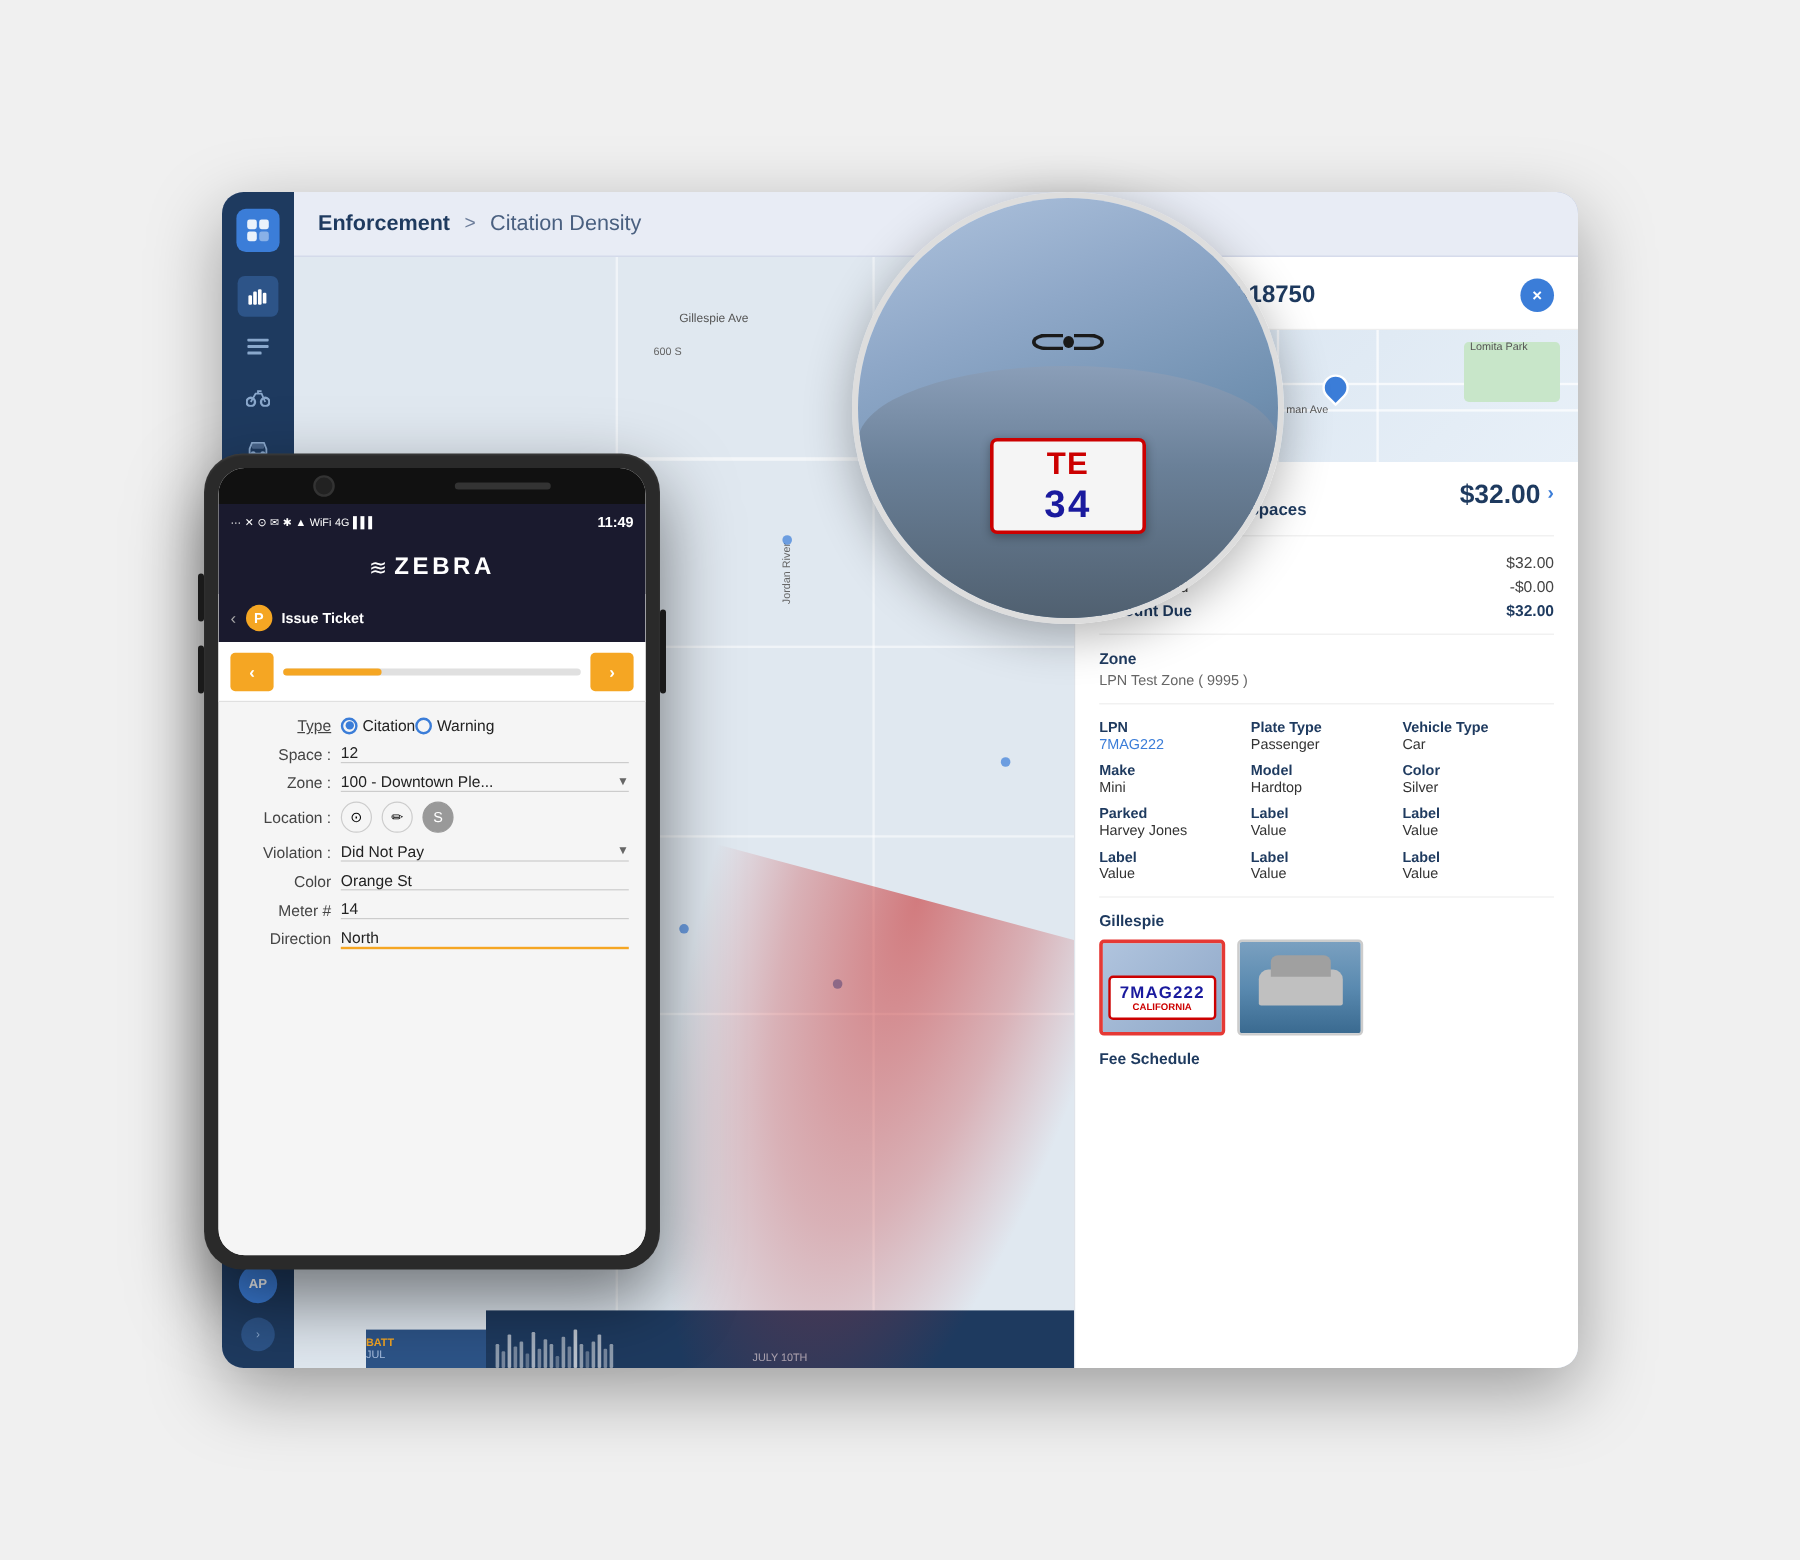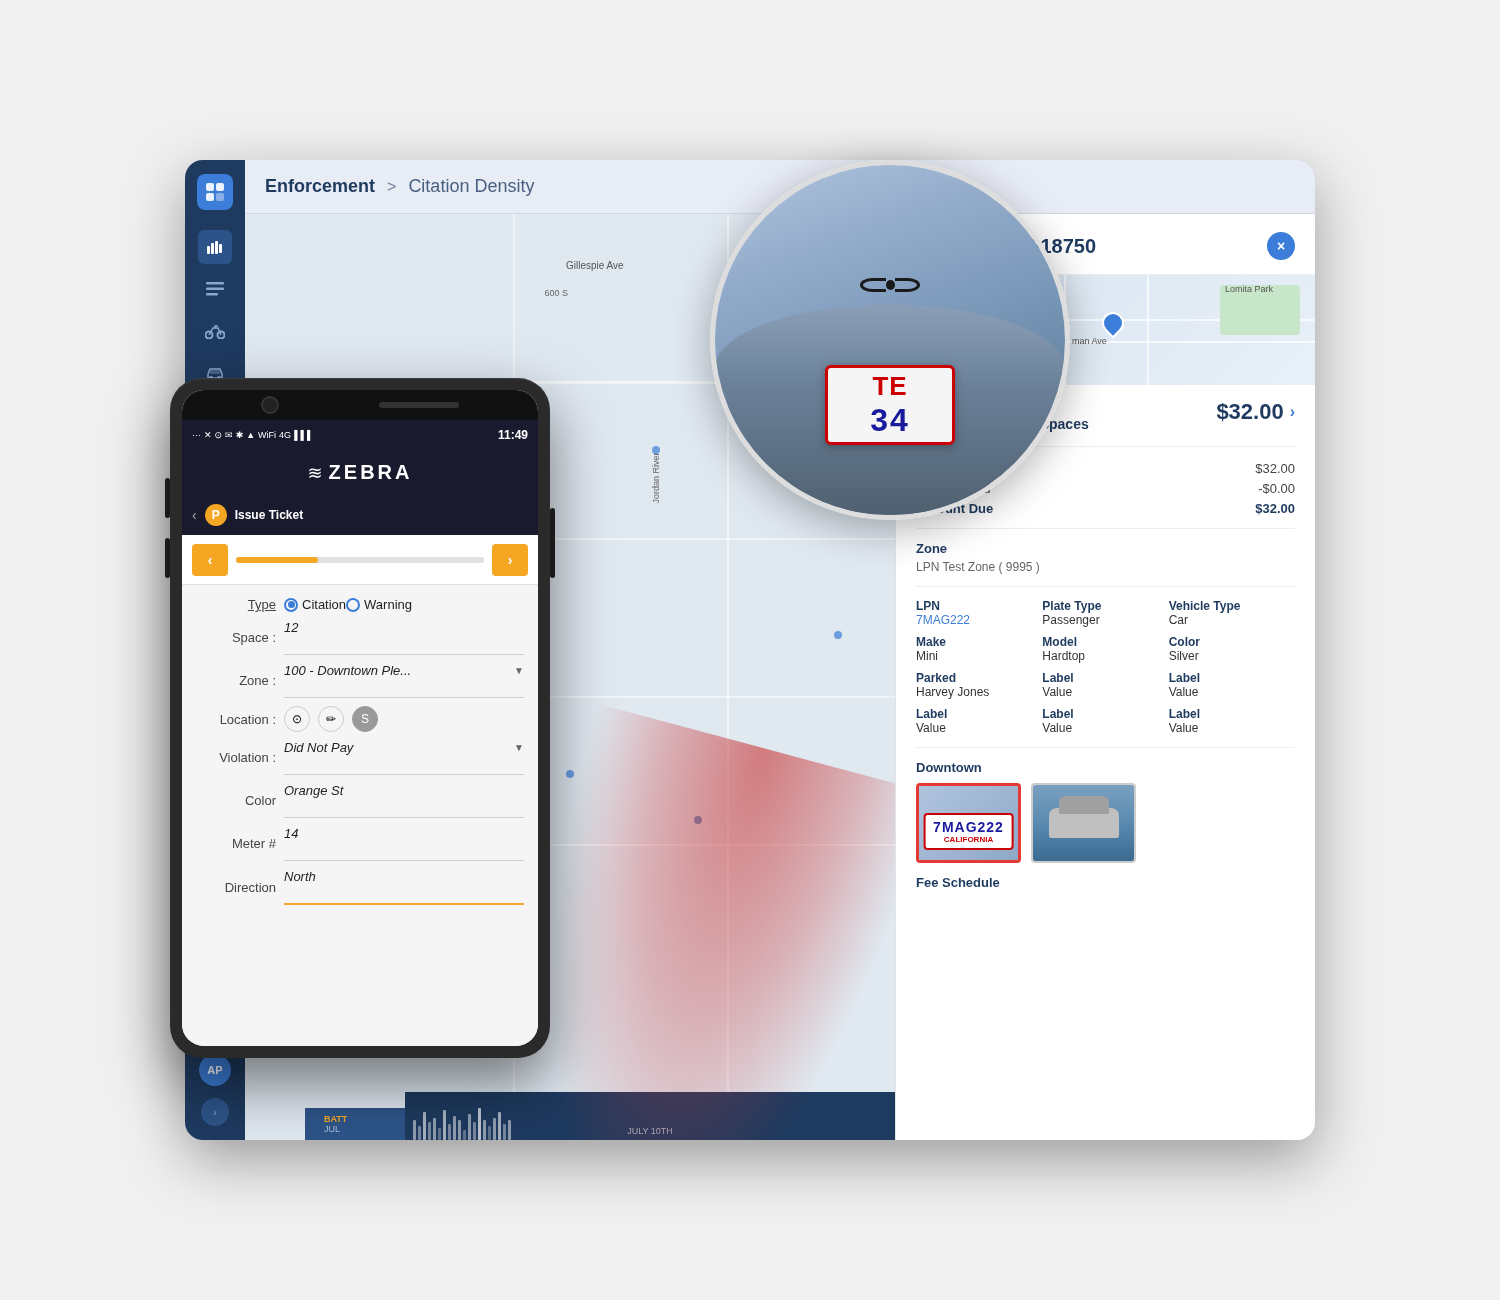--- a/index.html
+++ b/index.html
@@ -716,24 +716,23 @@
       flex-shrink: 0;
     }
 
     .form-label.underlined {
       text-decoration: underline;
     }
 
     .form-input-area {
       flex: 1;
       border-bottom: 1px solid #ccc;
-      padding-bottom: 19px;
+      padding-bottom: 0;
       font-size: 13px;
       color: #222;
-      font-style: italic;
     }
 
     .form-input-area.yellow-border {
       border-bottom: 2px solid #f5a623;
     }
 
     .radio-group {
       display: flex;
       align-items: center;
     }
@@ -898,21 +897,21 @@
       z-index: 8;
     }
 
     
     .batch-bar {
       position: absolute;
       bottom: 0;
       left: 60px;
       width: 100px;
       background: #2d5488;
-      padding: 6px 19px;
+      padding: 6px 0;
       font-size: 9px;
       color: #fff;
     }
 
     .timeline-area {
       position: absolute;
       bottom: 0;
       left: 160px;
       right: 420px;
       height: 48px;
@@ -1181,21 +1180,21 @@
                 <div class="info-cell-value dark">Value</div>
               </div>
               <div>
                 <div class="info-cell-label">Label</div>
                 <div class="info-cell-value dark">Value</div>
               </div>
             </div>
 
             <div class="section-divider"></div>
 
-            <div class="info-section-title">Downtown</div>
+            <div class="info-section-title">Gillespie</div>
             <div class="evidence-row">
               <div class="evidence-thumb red-border">
                 <div class="evidence-plate-bg">
                   <div style="position:absolute;bottom:10px;left:50%;transform:translateX(-50%);">
                     <div class="plate-rect">
                       <span class="plate-text">7MAG222</span>
                       <span class="plate-state">CALIFORNIA</span>
                     </div>
                   </div>
                 </div>

